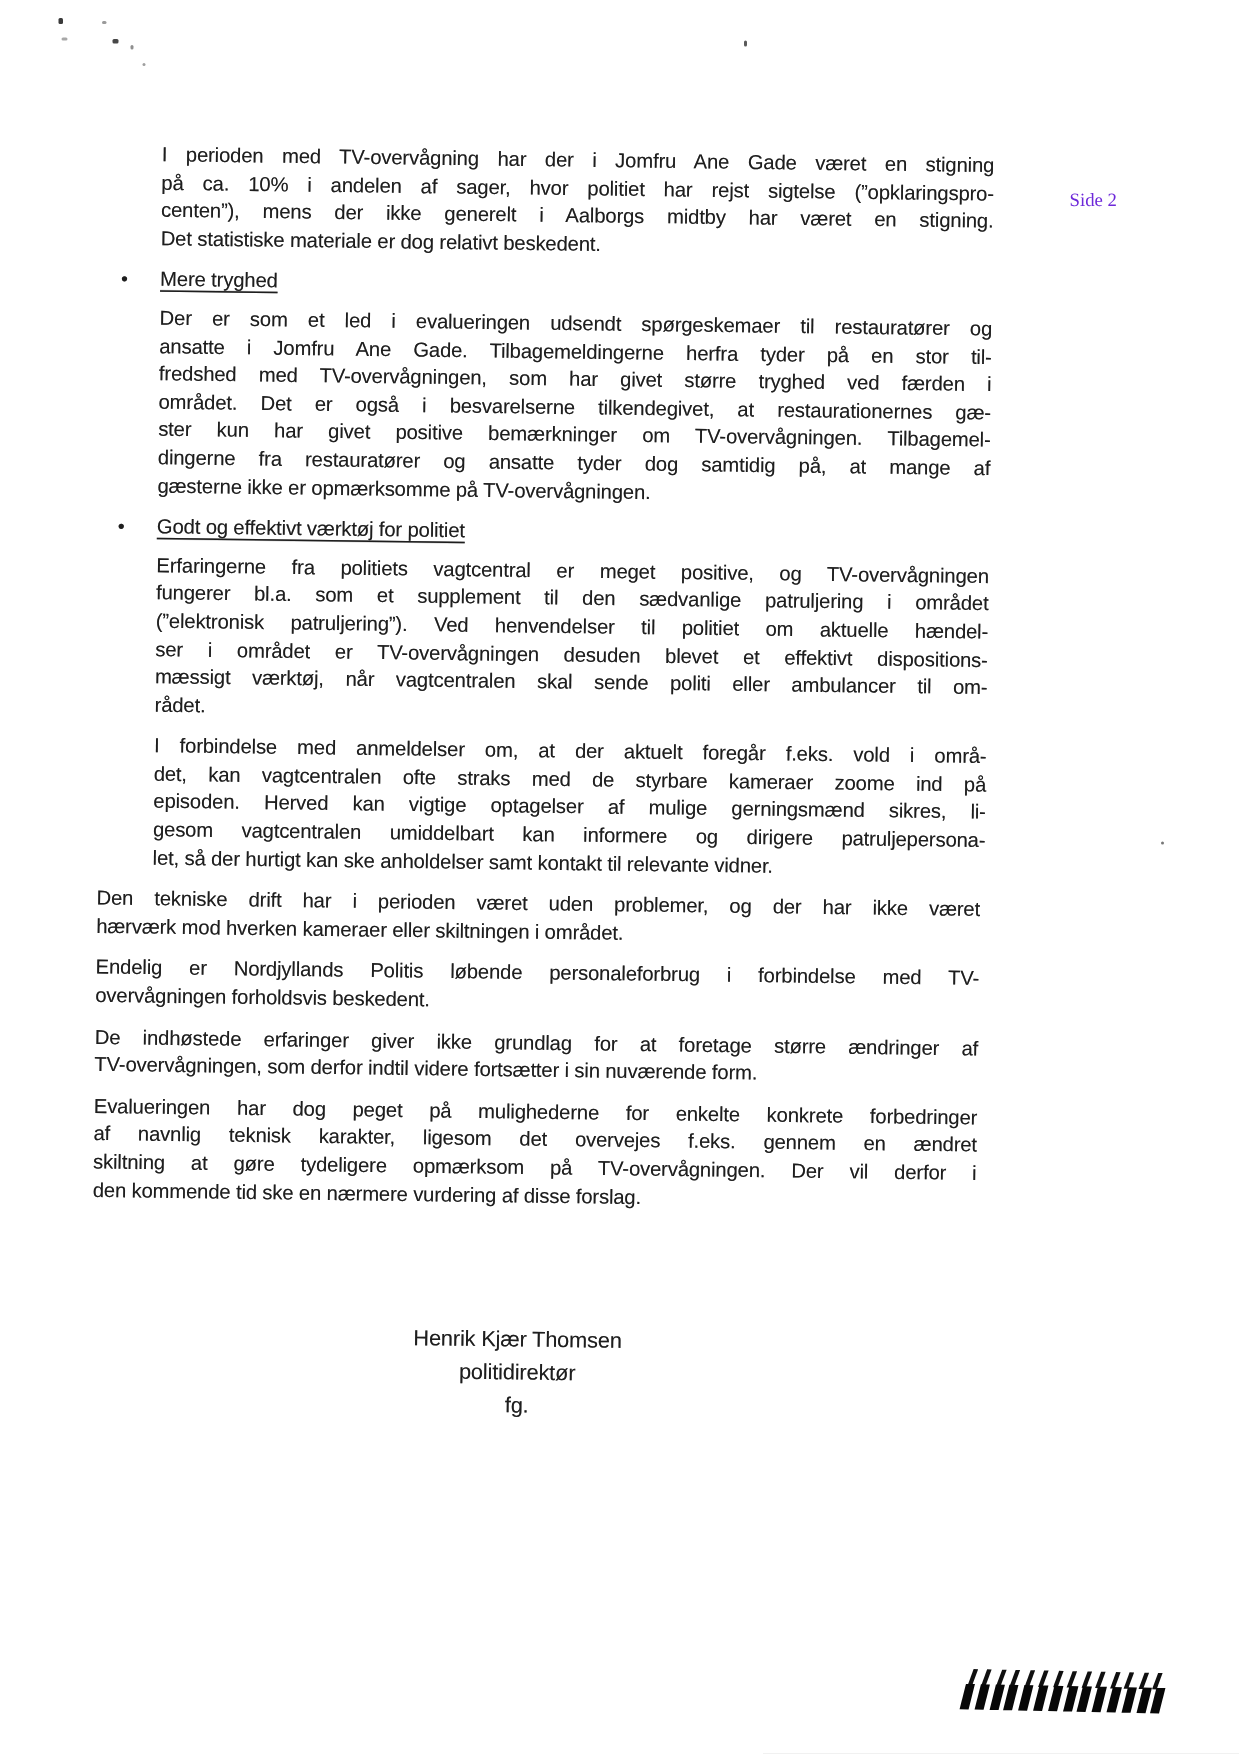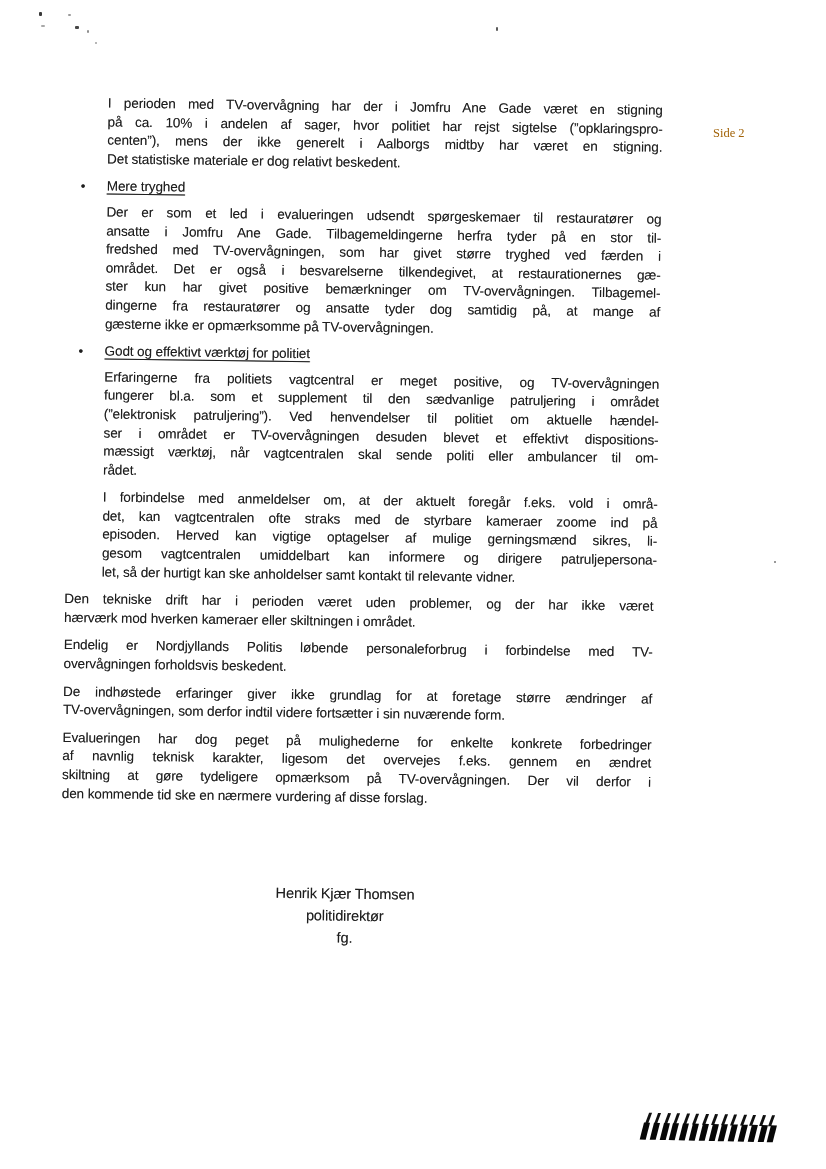--- a/index.html
+++ b/index.html
@@ -50,21 +50,21 @@
     font-size: 14.5px;
     line-height: 22px;
     transform: translateX(-9px);
   }
   
   .side-label {
     position: absolute;
     left: 713px; top: 126px;
     font-family: "Liberation Serif", "DejaVu Serif", serif;
     font-size: 12.5px;
-    color: #a16207;
+    color: #6d28d9;
   }
   
   .feed-mark {
     position: absolute;
     left: 642px; top: 1114px;
     transform: rotate(1.2deg);
   }
   .feed-row { display: flex; }
   .feed-row.thin { margin-left: 5px; }
   .feed-row.thin span {

